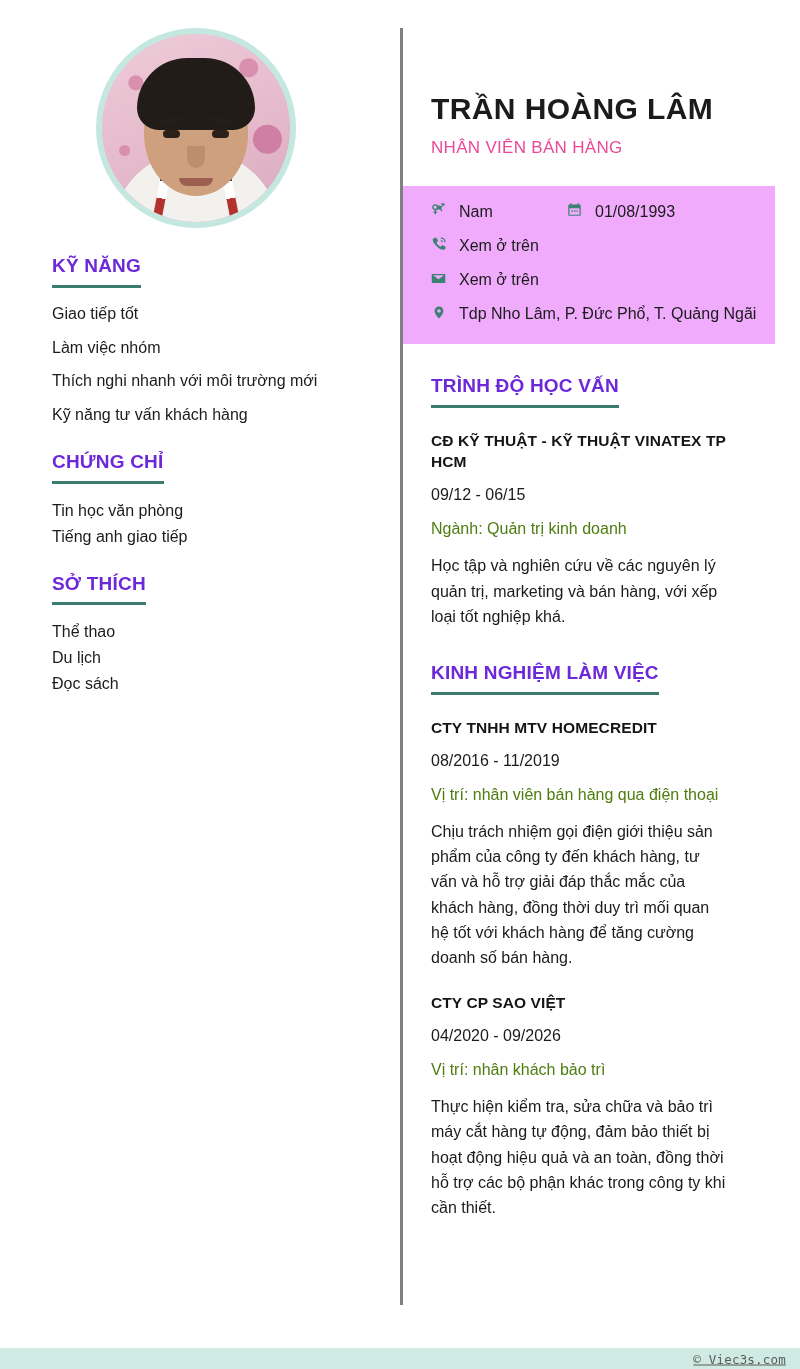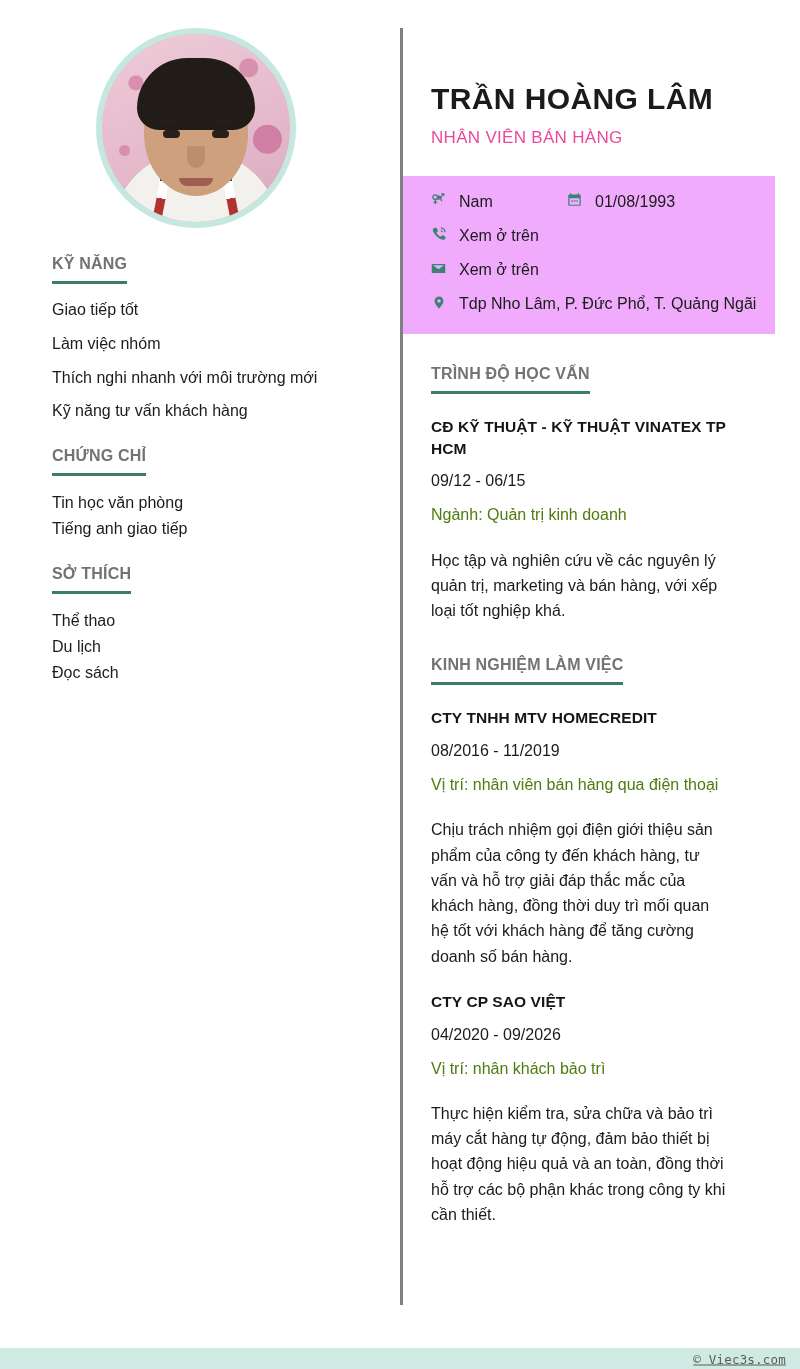--- a/index.html
+++ b/index.html
@@ -118,22 +118,22 @@
   }
   .avatar .mouth {
     position: absolute; left: 50%; top: 144px;
     width: 34px; height: 8px; transform: translateX(-50%);
     background: #9c5f52; border-radius: 0 0 18px 18px;
   }
 
   
   .sec-head {
     display: inline-block;
-    color: #737373;
-    font-size: 16px;
+    color: #6d28d9;
+    font-size: 19px;
     font-weight: bold;
     letter-spacing: .2px;
     line-height: 1.25;
     padding-bottom: 7px;
     border-bottom: 3px solid #3a7d6e;
   }
 
   .left-sec { margin-top: 0; }
   #skills-section { margin-top: 26px; }
   #certificates-section { margin-top: 22px; }
@@ -150,21 +150,21 @@
   .tight-list li {
     font-size: 16px;
     line-height: 1.62;
     color: #1b1b1b;
   }
 
   
   .right-col {
     position: absolute;
     left: 403px;
-    top: 6px;
+    top: 16px;
     width: 346px;
     height: 1348px;
   }
 
   .name-block { padding: 76px 0 0 28px; }
   .full-name {
     font-size: 30px;
     font-weight: bold;
     letter-spacing: .4px;
     color: #1b1b1b;
@@ -230,21 +230,21 @@
     font-size: 16px;
     color: #1b1b1b;
   }
   .entry-line {
     margin-top: 13px;
     font-size: 16px;
     line-height: 1.45;
     color: #4d7c0f;
   }
   .entry-desc {
-    margin-top: 21px;
+    margin-top: 13px;
     font-size: 16px;
     line-height: 1.58;
     color: #1b1b1b;
   }
 
   
   .footer {
     position: absolute;
     left: 0;
     bottom: 0;

